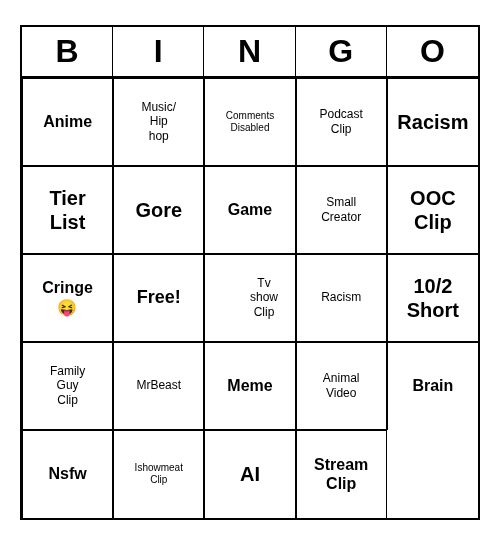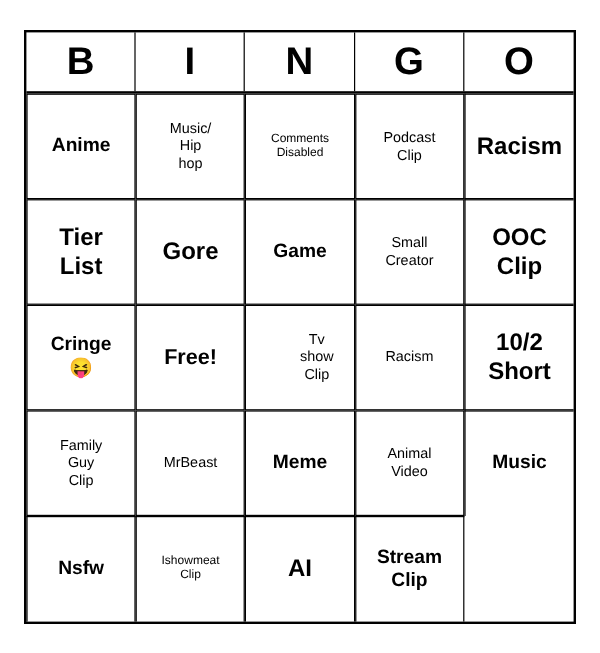--- a/index.html
+++ b/index.html
@@ -172,21 +172,21 @@
         <span class="cell-text cell-small" style="white-space: pre-line;">MrBeast</span>
       </div>
       <div class="bingo-cell">
         <span class="cell-text cell-medium" style="white-space: pre-line;">Meme</span>
       </div>
       <div class="bingo-cell">
         <span class="cell-text cell-small" style="white-space: pre-line;">Animal
 Video</span>
       </div>
       <div class="bingo-cell">
-        <span class="cell-text cell-medium" style="white-space: pre-line;">Music</span>
+        <span class="cell-text cell-medium" style="white-space: pre-line;">Brain</span>
       </div>
       <div class="bingo-cell">
         <span class="cell-text cell-medium" style="white-space: pre-line;">Nsfw</span>
       </div>
       <div class="bingo-cell">
         <span class="cell-text cell-xsmall" style="white-space: pre-line;">Ishowmeat
 Clip</span>
       </div>
       <div class="bingo-cell">
         <span class="cell-text cell-large" style="white-space: pre-line;">AI</span>

